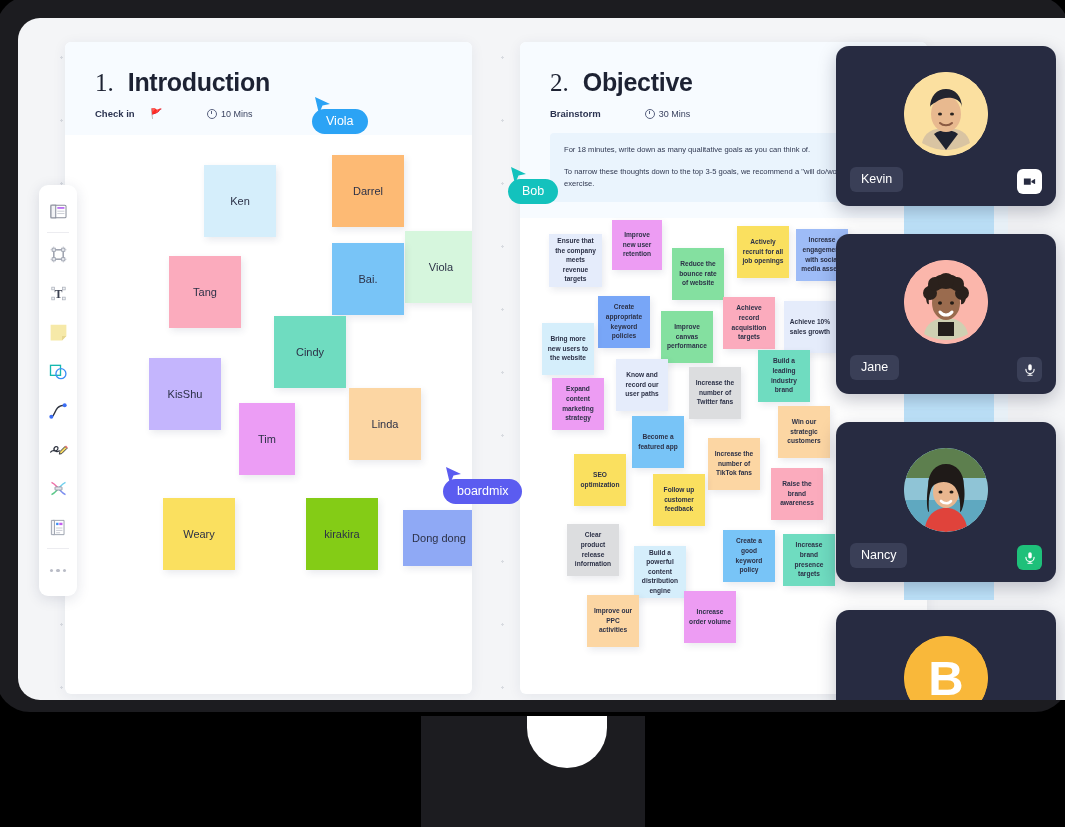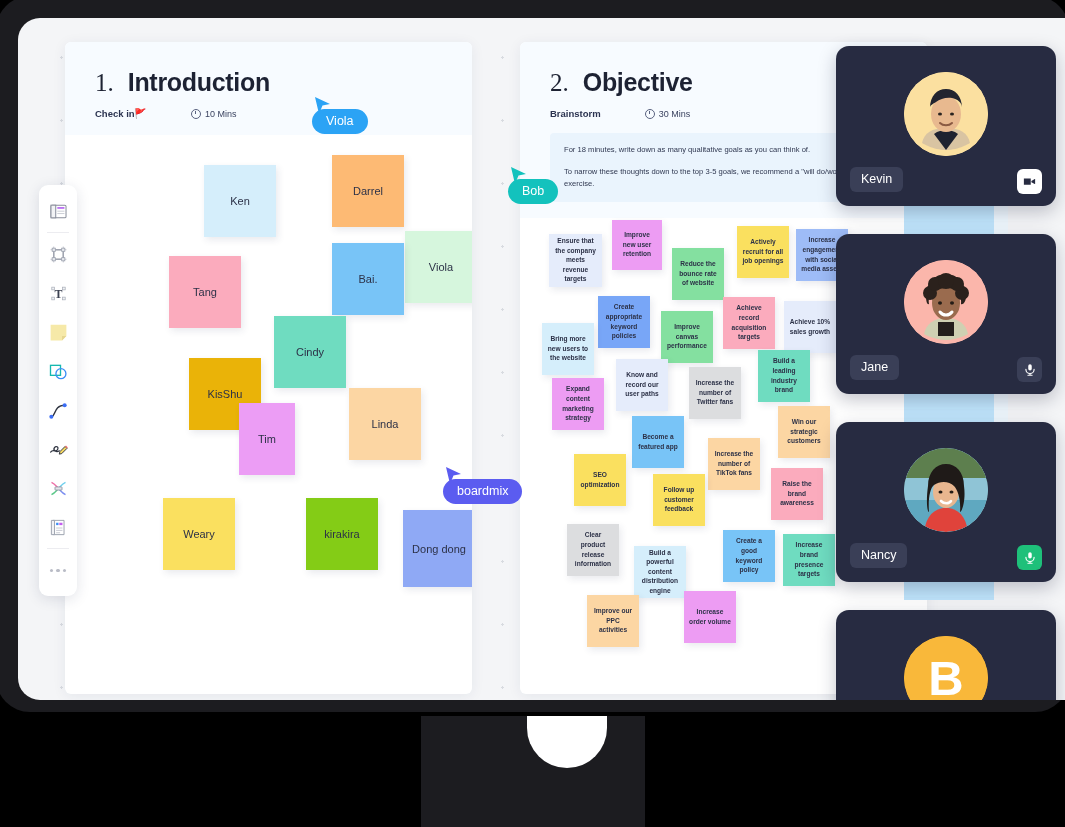--- a/index.html
+++ b/index.html
@@ -25,21 +25,21 @@
   .board{position:absolute;background:#fff;border-radius:6px;
          box-shadow:0 2px 14px rgba(30,40,80,.07);overflow:hidden;}
   #board-intro{left:47px;top:24px;width:407px;height:652px;}
   #board-obj{left:502px;top:24px;width:407px;height:652px;}
 
   .board-head{background:#f7fbff;padding:26px 30px 16px 30px;}
   .b-title{display:flex;align-items:baseline;gap:14px;}
   .b-num{font-family:"Liberation Serif",serif;font-size:25px;color:#1d2233;font-weight:400;}
   .b-name{font-size:25px;font-weight:700;color:#1d2233;letter-spacing:-.3px;}
   .b-meta{display:flex;align-items:center;gap:44px;margin-top:11px;}
-  .b-phase{font-size:9.5px;font-weight:700;color:#2b3350;display:flex;align-items:center;gap:0;}
+  .b-phase{font-size:9.5px;font-weight:700;color:#2b3350;display:flex;align-items:center;gap:16px;}
   .b-flag{font-size:10px;}
   .b-time{font-size:9px;color:#3b4360;display:flex;align-items:center;gap:4px;}
   .clock{width:8px;height:8px;border:1.1px solid #5a6280;border-radius:50%;display:inline-block;position:relative;}
   .clock:after{content:"";position:absolute;left:3px;top:1.4px;width:1px;height:3px;background:#5a6280;}
   .callout{margin-top:14px;background:#eaf4fd;border-radius:4px;padding:11px 14px;}
   .callout p{margin:0;font-size:7.6px;line-height:1.65;color:#2f3750;}
   .callout p+p{margin-top:9px;}
 
   .board-body{position:relative;background:#fff;height:100%;}
   #board-intro .board-body{margin:8px 22px 0 22px;border-radius:4px;height:478px;}
@@ -134,36 +134,36 @@
           </div>
           <div class="note big" style="left: 82px; top: 113px; width: 72px; height: 72px; background: rgb(251, 171, 189);">
             <span>Tang</span>
           </div>
           <div class="note big" style="left: 245px; top: 100px; width: 72px; height: 72px; background: rgb(120, 196, 247);">
             <span>Bai.</span>
           </div>
           <div class="note big" style="left: 187px; top: 173px; width: 72px; height: 72px; background: rgb(111, 220, 192);">
             <span>Cindy</span>
           </div>
-          <div class="note big" style="left: 62px; top: 215px; width: 72px; height: 72px; background: #eab308; margin-left: 40px;">
+          <div class="note big" style="left: 62px; top: 215px; width: 72px; height: 72px; background: #c4b5fd;">
             <span>KisShu</span>
           </div>
           <div class="note big" style="left: 152px; top: 260px; width: 56px; height: 72px; background: rgb(236, 157, 245);">
             <span>Tim</span>
           </div>
           <div class="note big" style="left: 262px; top: 245px; width: 72px; height: 72px; background: rgb(252, 214, 163);">
             <span>Linda</span>
           </div>
           <div class="note big" style="left: 76px; top: 355px; width: 72px; height: 72px; background: rgb(250, 224, 95);">
             <span>Weary</span>
           </div>
           <div class="note big" style="left: 219px; top: 355px; width: 72px; height: 72px; background: #84cc16;">
             <span>kirakira</span>
           </div>
-          <div class="note big" style="left: 316px; top: 367px; width: 72px; height: 77px; background: rgb(143, 169, 245);">
+          <div class="note big" style="left: 316px; top: 367px; width: 72px; height: 56px; background: rgb(143, 169, 245);">
             <span>Dong dong</span>
           </div>
         </div>
     </div>
 
     <div class="board" id="board-obj">
       <div class="board-head">
         <div class="b-title">
           <span class="b-num">2.</span>
           <span class="b-name">Objective</span>

